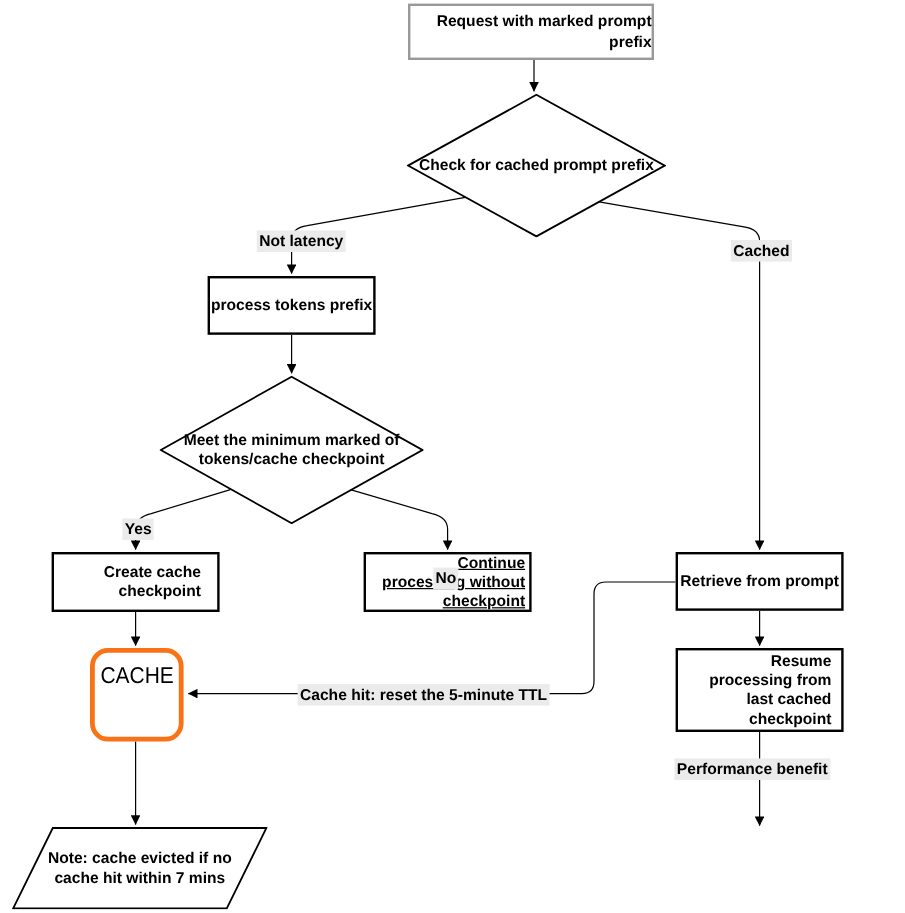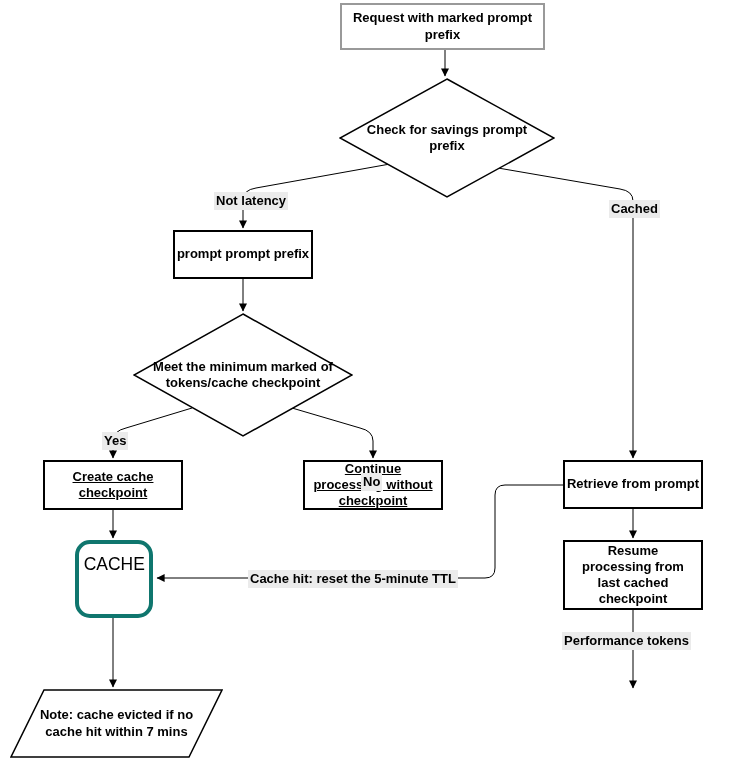--- a/index.html
+++ b/index.html
@@ -3,40 +3,40 @@
 <meta charset="utf-8">
 <style>
   html,body{margin:0;padding:0;background:#fff;}
   #canvas{
     position:relative;width:754px;height:761px;background:#ffffff;
     font-family:"Liberation Sans",sans-serif;overflow:hidden;
   }
   #edges{position:absolute;left:0;top:0;width:754px;height:761px;}
   .node{
     position:absolute;display:flex;align-items:center;justify-content:center;
-    text-align:center;font-weight:bold;font-size:13px;line-height:1.25;color:#000;
+    text-align:right;font-weight:bold;font-size:13px;line-height:1.25;color:#000;
     background:#fff;box-sizing:border-box;
   }
   .rect{border:2px solid #000;}
   .rect-gray{border:2px solid #999;}
   .shape{position:absolute;}
   .shape svg{position:absolute;left:0;top:0;width:100%;height:100%;}
   .shape .shape-label{
     position:absolute;left:0;top:0;width:100%;height:100%;
     display:flex;align-items:center;justify-content:center;text-align:center;
     font-weight:bold;font-size:13px;line-height:1.25;color:#000;
   }
   .shape .shape-label span{display:block;width:80%;}
   .edge-label{
     position:absolute;background:#ebebeb;color:#000;font-weight:bold;font-size:13px;
     line-height:1.2;white-space:nowrap;padding:1px 2px;
   }
   #cache-box{
     position:absolute;left:75px;top:540px;width:78px;height:78px;
-    border:4px solid #0f766e;border-radius:15px;background:#fff;box-sizing:border-box;
+    border:4px solid #f97316;border-radius:15px;background:#fff;box-sizing:border-box;
     display:flex;justify-content:center;align-items:flex-start;
   }
   #cache-box .cache-label{
     font-size:19px;font-weight:normal;margin-top:9px;letter-spacing:0px;
     transform:scaleX(0.92);color:#000;
   }
 </style>
 </head>
 <body>
 
@@ -61,45 +61,45 @@
       <path d="M113 618 L113 687" marker-end="url(#arrow)"></path>
       <path d="M563 485 L505 485 Q495 485 495 495 L495 568 Q495 578 485 578 L157 578" marker-end="url(#arrow)"></path>
     </g>
   </svg>
 
   <div class="node rect-gray" style="left:340px;top:3px;width:205px;height:47px;">
     <span>Request with marked prompt prefix</span>
   </div>
 
   <div class="node rect" style="left:173px;top:230px;width:140px;height:49px;">
-    <span>prompt prompt prefix</span>
+    <span>process tokens prefix</span>
   </div>
 
   <div class="node rect" style="left:43px;top:460px;width:140px;height:50px;">
-    <span style="width:80%;text-decoration:underline;">Create cache checkpoint</span>
+    <span style="width:80%;">Create cache checkpoint</span>
   </div>
 
   <div class="node rect" style="left:303px;top:460px;width:140px;height:50px;">
     <span style="width:95%;text-decoration:underline;">Continue processing without checkpoint</span>
   </div>
 
   <div class="node rect" style="left:563px;top:460px;width:140px;height:49px;">
     <span>Retrieve from prompt</span>
   </div>
 
   <div class="node rect" style="left:563px;top:540px;width:140px;height:70px;">
     <span style="width:88%;">Resume processing from last cached checkpoint</span>
   </div>
 
   <div class="shape" style="left:339px;top:78px;width:216px;height:120px;">
     <svg viewBox="0 0 216 120">
       <polygon points="108,1 215,60 108,119 1,60" fill="#fff" stroke="#000" stroke-width="1.5"></polygon>
     </svg>
     <div class="shape-label">
-      <span style="width:92%;">Check for savings prompt prefix</span>
+      <span style="width:92%;">Check for cached prompt prefix</span>
     </div>
   </div>
 
   <div class="shape" style="left:133px;top:313px;width:220px;height:124px;">
     <svg viewBox="0 0 220 124">
       <polygon points="110,1 219,62 110,123 1,62" fill="#fff" stroke="#000" stroke-width="1.5"></polygon>
     </svg>
     <div class="shape-label">
       <span style="width:88%;">Meet the minimum marked of tokens/cache checkpoint</span>
     </div>
@@ -122,15 +122,15 @@
   <div class="edge-label" style="left:214px;top:192px;">Not latency</div>
 
   <div class="edge-label" style="left:609px;top:200px;">Cached</div>
 
   <div class="edge-label" style="left:102px;top:432px;">Yes</div>
 
   <div class="edge-label" style="left:361px;top:432px;margin-top:41px;">No</div>
 
   <div class="edge-label" style="left:248px;top:570px;">Cache hit: reset the 5-minute TTL</div>
 
-  <div class="edge-label" style="left:562px;top:632px;">Performance tokens</div>
+  <div class="edge-label" style="left:562px;top:632px;">Performance benefit</div>
 
 </div>
 
 </body></html>

